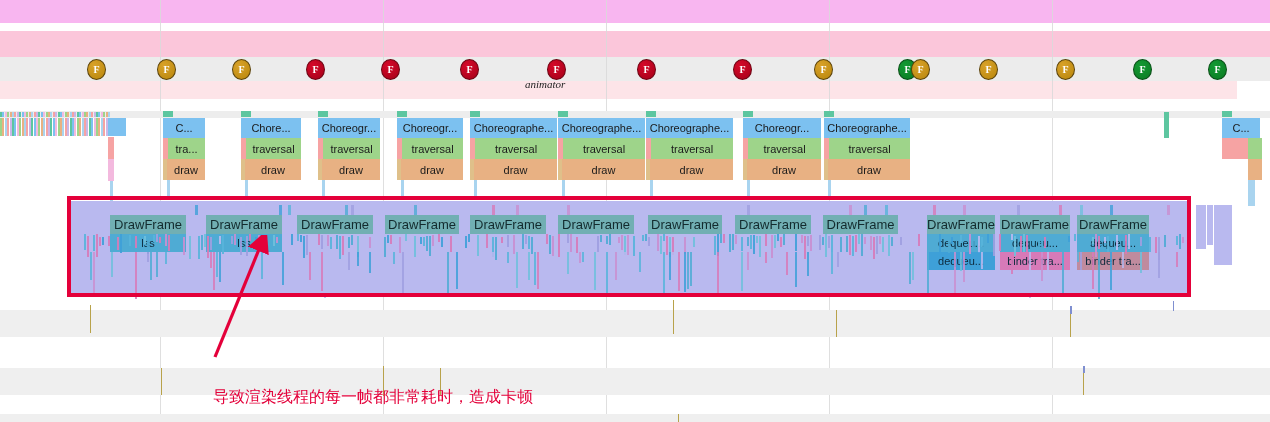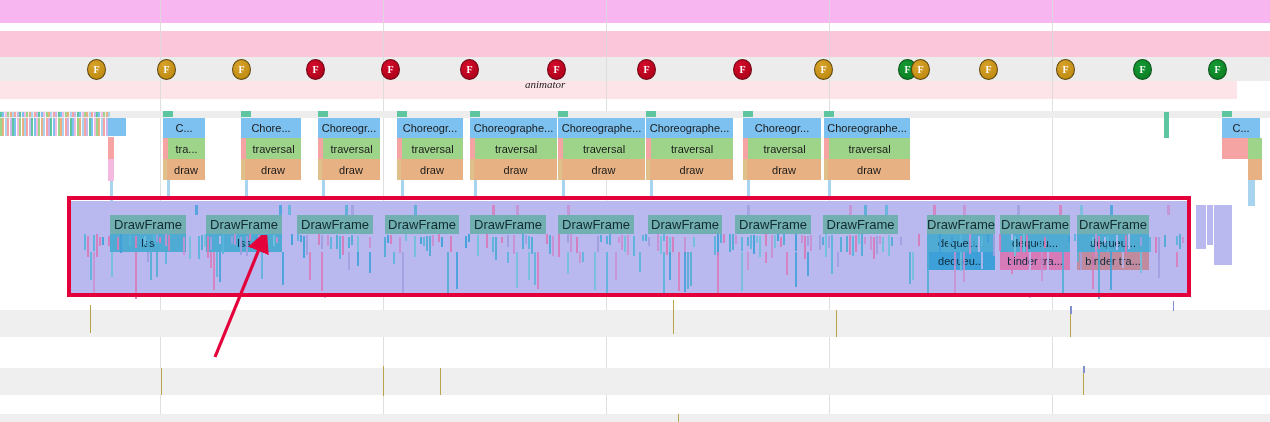--- a/index.html
+++ b/index.html
@@ -650,14 +650,15 @@
 
   <svg id="arrow" viewBox="0 0 110 125">
     <defs>
       <marker id="ah" markerWidth="7" markerHeight="7" refX="3" refY="3.5" orient="auto">
         <polygon points="0,0 7,3.5 0,7" fill="#e4003a"></polygon>
       </marker>
     </defs>
     <line x1="25" y1="122" x2="72" y2="7" stroke="#e4003a" stroke-width="3.2" marker-end="url(#ah)"></line>
   </svg>
 
+  <div class="note" style="left:213px;top:384px;">导致渲染线程的每一帧都非常耗时，造成卡顿</div>
 
 </div>
 
 </body></html>

